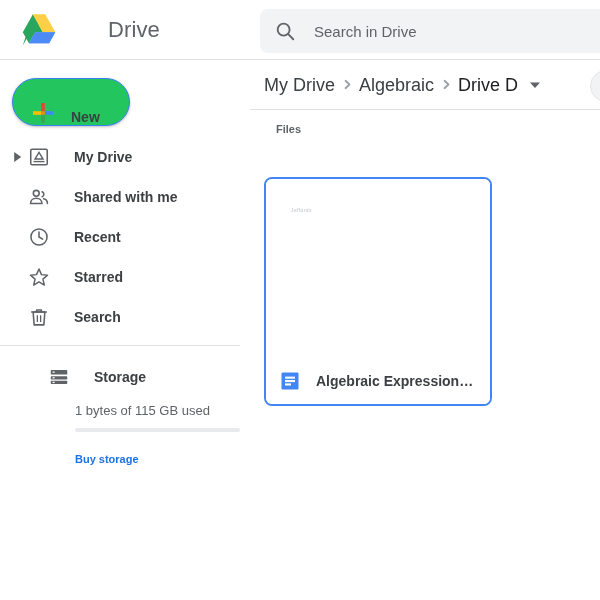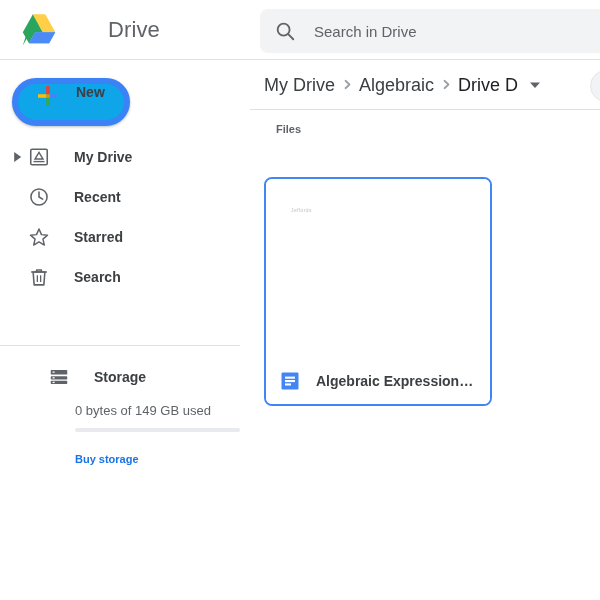--- a/index.html
+++ b/index.html
@@ -99,26 +99,26 @@
     height: 539px;
     background: #fff;
   }
 
   .new-button {
     position: absolute;
     left: 12px;
     top: 17px;
     width: 118px;
     height: 48px;
-    background: #0ea5e9;
-    border: 6px solid #3b82f6;
+    background: #22c55e;
+    border: 1px solid #3b82f6;
     border-radius: 24px;
     box-shadow: 0 1px 3px rgba(60,64,67,.25), 0 1px 2px rgba(60,64,67,.10);
     display: flex;
-    align-items: flex-start;
+    align-items: flex-end;
     cursor: pointer;
   }
 
   .plus-icon {
     width: 24px;
     height: 24px;
     margin-left: 18px;
     flex: 0 0 auto;
   }
 
@@ -406,20 +406,29 @@
           <polygon points="3,1.5 8,5 3,8.5" fill="#5f6368"></polygon>
         </svg>
         <svg class="nav-icon" viewBox="0 0 24 24">
           <rect x="3" y="3.5" width="18" height="17" rx="1.4" fill="none" stroke="#5f6368" stroke-width="1.7"></rect>
           <polygon points="12,7 16.4,14.2 7.6,14.2" fill="none" stroke="#5f6368" stroke-width="1.5"></polygon>
           <line x1="6" y1="17" x2="18" y2="17" stroke="#5f6368" stroke-width="1.5"></line>
         </svg>
         <span class="nav-label">My Drive</span>
       </div>
 
+      <div class="nav-item">
+        <svg class="nav-icon" viewBox="0 0 24 24">
+          <circle cx="9" cy="8" r="3.2" fill="none" stroke="#5f6368" stroke-width="1.7"></circle>
+          <path d="M2.8 19c0-3.6 2.8-5.6 6.2-5.6s6.2 2 6.2 5.6z" fill="none" stroke="#5f6368" stroke-width="1.7"></path>
+          <path d="M15.4 6.2a3 3 0 0 1 0 5.6" fill="none" stroke="#5f6368" stroke-width="1.7" stroke-linecap="round"></path>
+          <path d="M17 13.8c2.4.5 4.2 2.3 4.2 5.2" fill="none" stroke="#5f6368" stroke-width="1.7" stroke-linecap="round"></path>
+        </svg>
+        <span class="nav-label">Shared with me</span>
+      </div>
 
       <div class="nav-item">
         <svg class="nav-icon" viewBox="0 0 24 24">
           <circle cx="12" cy="12" r="8.8" fill="none" stroke="#5f6368" stroke-width="1.7"></circle>
           <polyline points="12,6.6 12,12 16,14.4" fill="none" stroke="#5f6368" stroke-width="1.7" stroke-linecap="round" stroke-linejoin="round"></polyline>
         </svg>
         <span class="nav-label">Recent</span>
       </div>
 
       <div class="nav-item">
@@ -449,21 +458,21 @@
           <rect x="3" y="4.4" width="18" height="5" rx="0.8" fill="#5f6368"></rect>
           <rect x="3" y="11.2" width="18" height="3.4" rx="0.8" fill="#5f6368"></rect>
           <rect x="3" y="16.2" width="18" height="3.4" rx="0.8" fill="#5f6368"></rect>
           <rect x="5" y="6" width="2.2" height="1.4" fill="#fff"></rect>
           <rect x="5" y="12.2" width="2.2" height="1.4" fill="#fff"></rect>
           <rect x="5" y="17.2" width="2.2" height="1.4" fill="#fff"></rect>
         </svg>
         <span class="nav-label">Storage</span>
       </div>
 
-      <div class="storage-text">0 bytes of 149 GB used</div>
+      <div class="storage-text">1 bytes of 115 GB used</div>
 
       <div class="storage-bar">
         <div class="storage-bar-fill" style="width: 0%;"></div>
       </div>
 
       <a class="buy-storage">Buy storage</a>
     </div>
   </div>
 
   <div class="content">

